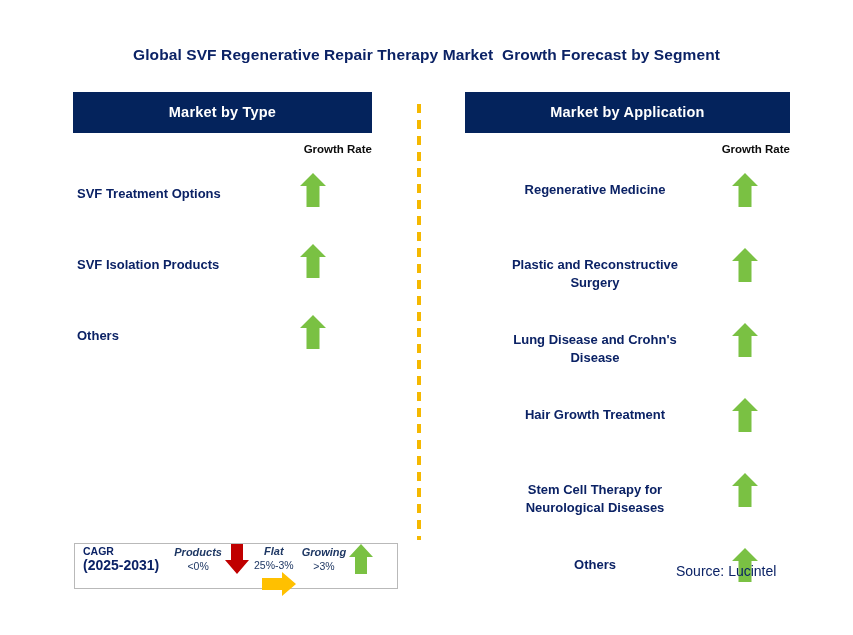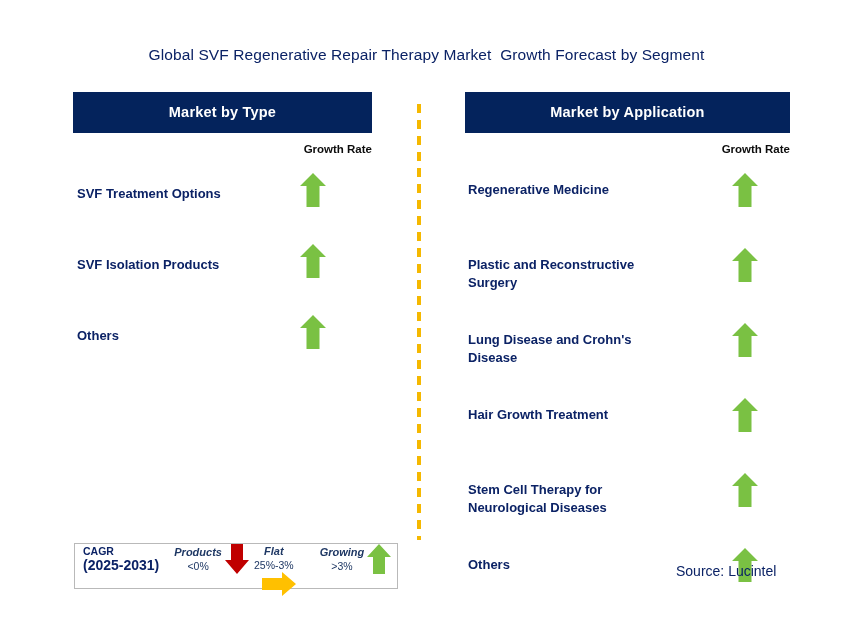--- a/index.html
+++ b/index.html
@@ -17,21 +17,21 @@
   }
 
   
   #chart-title {
     position: absolute;
     left: 0;
     top: 46px;
     width: 853px;
     text-align: center;
     font-size: 15.5px;
-    font-weight: normal;
+    font-weight: bold;
     color: #0b2265;
     letter-spacing: 0.1px;
     white-space: pre;
   }
 
   
   .panel { position: absolute; top: 92px; }
   #panel-type { left: 73px; width: 299px; }
   #panel-application { left: 465px; width: 325px; }
 
@@ -79,21 +79,21 @@
     justify-content: center;
     align-items: flex-start;
   }
 
   
   #panel-type .seg-row { height: 71px; }
   #panel-type .seg-label { padding-left: 4px; padding-top: 12px; }
   #panel-type .seg-arrow-cell { margin-right: 36px; }
 
   
-  #panel-application .seg-row { height: 75px; }
+  #panel-application .seg-row { height: 75px; text-align: center; }
   #panel-application .seg-label { padding-left: 3px; padding-top: 8px; }
   #panel-application .seg-arrow-cell { margin-right: 22px; }
 
   
   .arrow-up {
     display: block;
     width: 26px;
     height: 34px;
   }
   .arrow-up svg { display: block; }
@@ -158,21 +158,21 @@
   .legend-value {
     font-size: 10.5px;
     display: block;
     color: #1f3864;
   }
   .legend-arrow { width: 24px; height: 30px; display: block; }
   .legend-arrow svg { display: block; }
 
   #legend-neg { margin-left: 12px; }
   #legend-flat { margin-left: 2px; flex-direction: column; }
-  #legend-grow { margin-left: 20px; }
+  #legend-grow { margin-left: 2px; }
 
   
   #source {
     position: absolute;
     left: 676px;
     top: 563px;
     font-size: 14px;
     font-weight: normal;
     color: #0b2265;
     white-space: nowrap;

